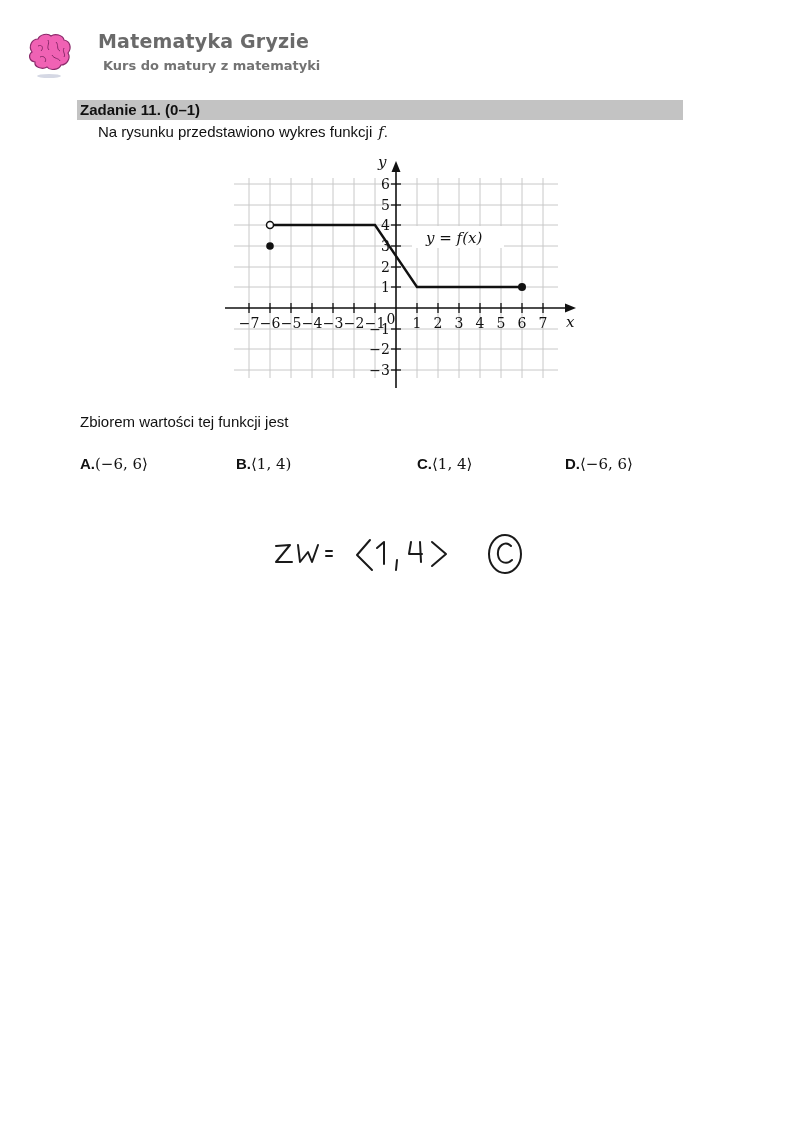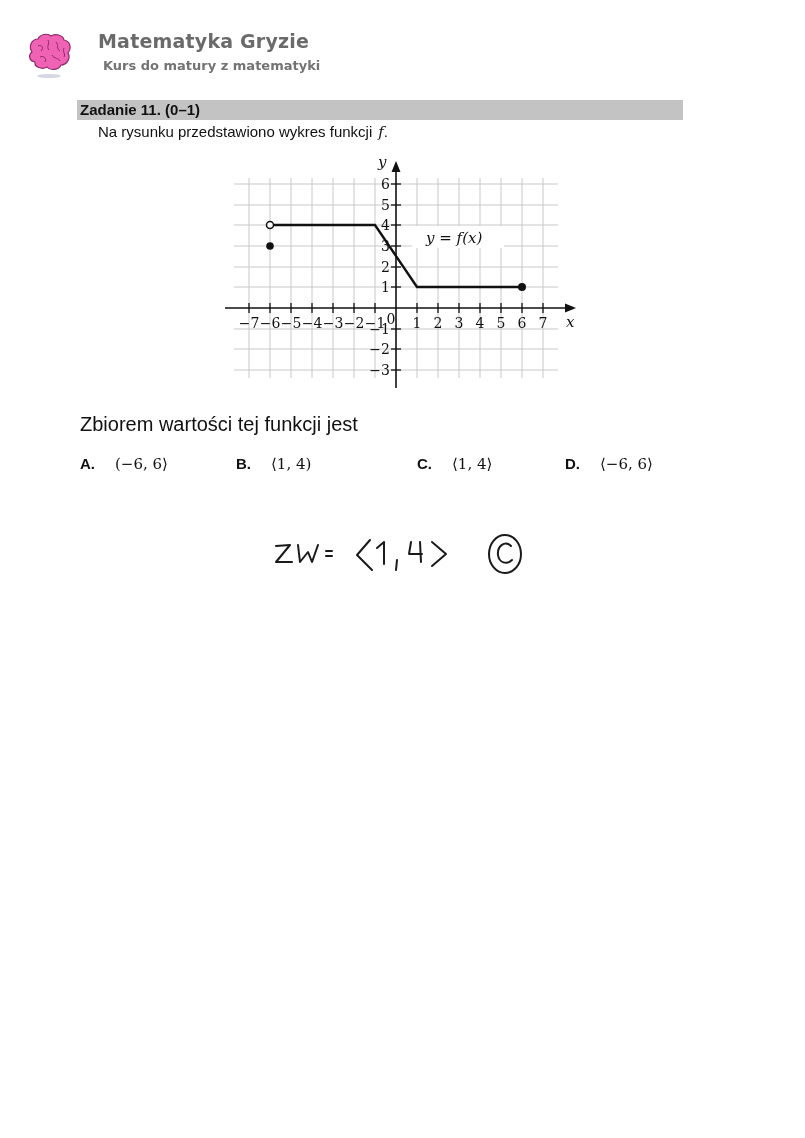--- a/index.html
+++ b/index.html
@@ -6,24 +6,24 @@
     body { width: 805px; height: 1138px; position: relative; overflow: hidden; font-family: "Liberation Sans", sans-serif; color: #111; }
     .header { position: absolute; left: 0; top: 0; width: 805px; height: 90px; }
     .logo { position: absolute; left: 26px; top: 30px; width: 46px; height: 50px; }
     .brand { position: absolute; left: 98px; top: 30px; font-family: "DejaVu Sans", sans-serif; font-weight: bold; font-size: 19px; color: #6a6a6a; letter-spacing: 0.2px; }
     .tagline { position: absolute; left: 103px; top: 58px; font-family: "DejaVu Sans", sans-serif; font-weight: bold; font-size: 13px; color: #737373; }
     .task-bar { position: absolute; left: 77px; top: 100px; width: 606px; height: 20px; background: #c3c3c3; }
     .task-title { position: absolute; left: 3px; top: 1px; font-weight: bold; font-size: 15px; color: #111; font-family: "Liberation Sans", sans-serif; }
     .intro { position: absolute; left: 80px; top: 123px; font-size: 15px; font-family: "Liberation Sans", sans-serif; margin-left: 18px; }
     .intro .f { font-family: "DejaVu Serif", serif; font-style: italic; margin-left: 6px; }
     .graph { position: absolute; left: 0; top: 0; width: 805px; height: 400px; }
-    .question { position: absolute; left: 80px; top: 413px; font-size: 20px; font-family: "Liberation Sans", sans-serif; }
+    .question { position: absolute; left: 80px; top: 413px; font-size: 15px; font-family: "Liberation Sans", sans-serif; }
     .answer { position: absolute; top: 455px; font-size: 15px; }
     .answer .letter { font-weight: bold; font-family: "Liberation Sans", sans-serif; }
-    .answer .val { font-family: "DejaVu Serif", serif; font-size: 15px; margin-left: 20px; }
+    .answer .val { font-family: "DejaVu Serif", serif; font-size: 15px; margin-left: 0; }
     .handwritten { position: absolute; left: 260px; top: 520px; width: 280px; height: 100px; }
   </style>
 </head>
 <body>
 
 <div class="header">
   <svg class="logo" viewBox="0 0 46 50">
     <ellipse cx="23" cy="46" rx="12" ry="2" fill="#d5d8e4"></ellipse>
     <path d="M6 22 C2 16 6 9 12 9 C14 4 22 3 25 6 C29 3 37 5 38 10 C44 11 46 18 42 23 C45 28 41 35 35 35 C33 40 24 41 21 37 C16 40 8 37 9 32 C3 31 2 25 6 22 Z" fill="#f062b4" stroke="#8a2a6a" stroke-width="1.2"></path>
     <path d="M12 16 C16 14 18 18 15 21 M22 10 C24 14 20 17 23 20 M30 12 C33 15 30 19 34 21 M14 27 C18 25 21 29 19 32 M26 25 C28 29 33 28 34 31 M38 18 C36 22 40 24 38 27" fill="none" stroke="#8a2a6a" stroke-width="1"></path>

